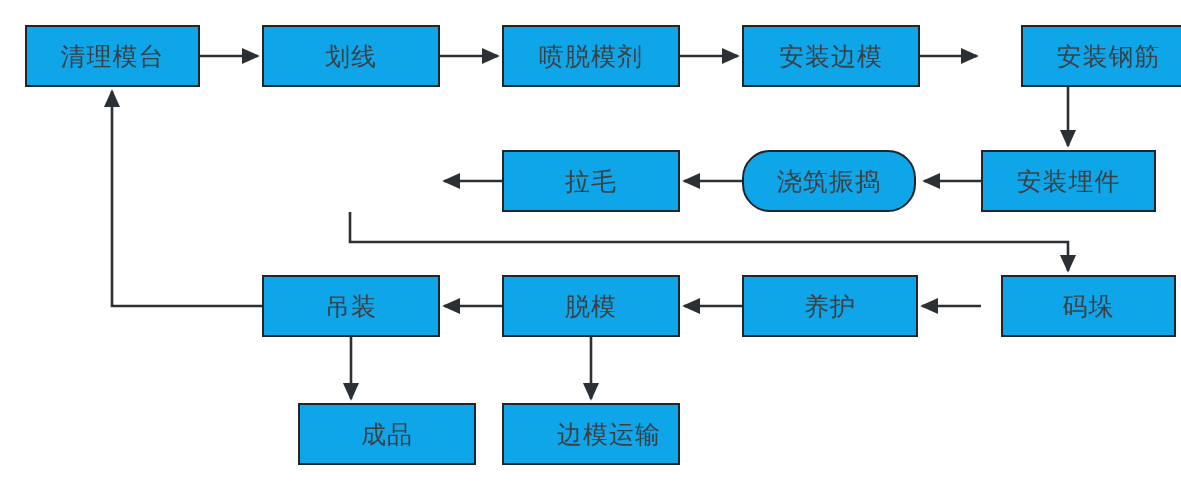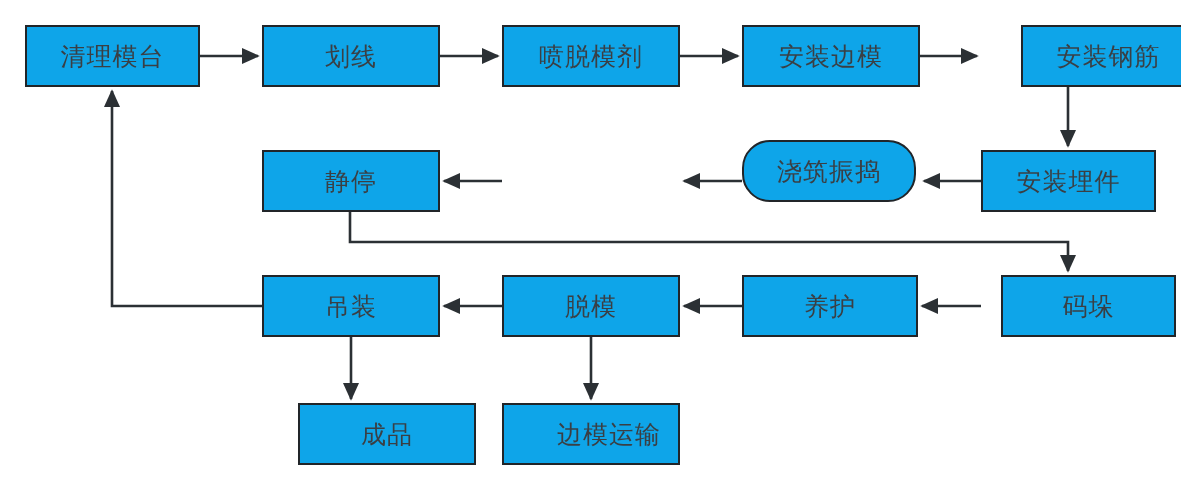--- a/index.html
+++ b/index.html
@@ -99,28 +99,28 @@
   </div>
 
   <div class="node" style="left:981px; top:25px; width:175px; height:62px;margin-left:40px;">
     <span class="node-label">安装钢筋</span>
   </div>
 
   <div class="node" style="left:981px; top:150px; width:175px; height:62px;">
     <span class="node-label">安装埋件</span>
   </div>
 
-  <div class="node" style="left:742px; top:140px; width:174px; height:62px;border-radius:28px;">
+  <div class="node" style="left:742px; top:150px; width:174px; height:62px;border-radius:28px;">
     <span class="node-label">浇筑振捣</span>
   </div>
 
+  <div class="node" style="left:502px; top:150px; width:178px; height:62px;">
+    <span class="node-label">拉毛</span>
+  </div>
 
-  <div class="node" style="left:262px; top:150px; width:178px; height:62px;">
-    <span class="node-label">静停</span>
-  </div>
 
   <div class="node" style="left:981px; top:275px; width:175px; height:62px;margin-left:20px;">
     <span class="node-label">码垛</span>
   </div>
 
   <div class="node" style="left:742px; top:275px; width:176px; height:62px;">
     <span class="node-label">养护</span>
   </div>
 
   <div class="node" style="left:502px; top:275px; width:178px; height:62px;">

